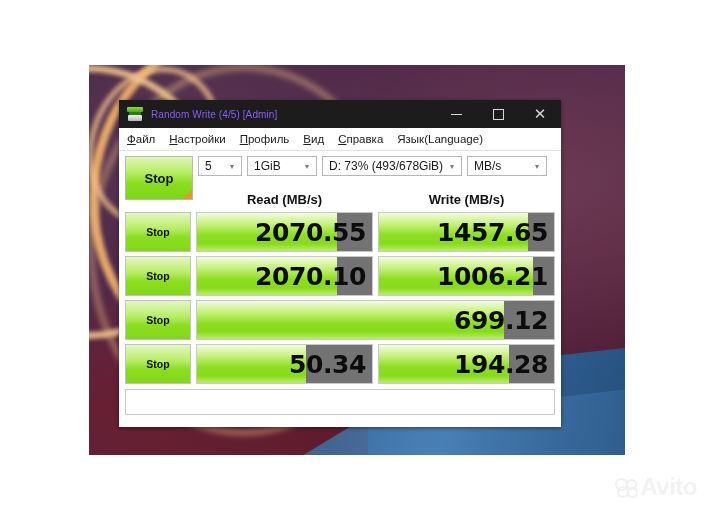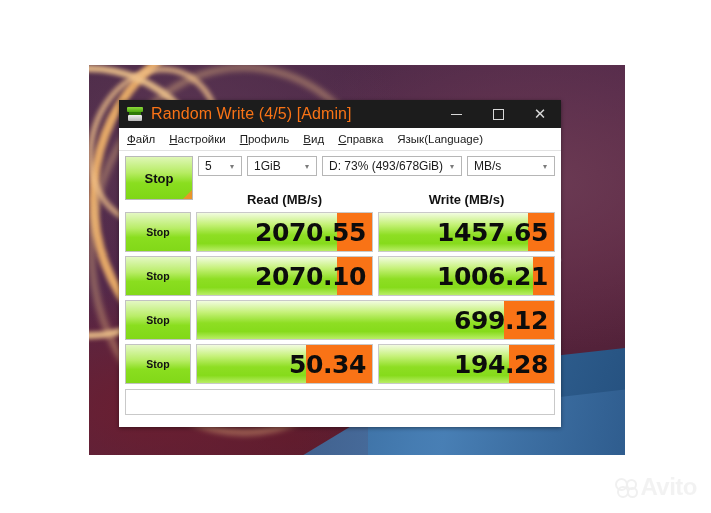--- a/index.html
+++ b/index.html
@@ -127,22 +127,22 @@
   #app-icon .disk-mid {
     position: absolute; left: 2px; top: 6px; width: 12px; height: 3px;
     background: #2f7a08;
   }
   #app-icon .disk-bot {
     position: absolute; left: 1px; top: 9px; width: 14px; height: 6px;
     background: linear-gradient(#f1f1f1, #b8b8b8);
     border-radius: 1px;
   }
   #window-title {
-    color: #f97316;
-    font-size: 16px;
+    color: #8b5cf6;
+    font-size: 10px;
     letter-spacing: .1px;
     white-space: nowrap;
     flex: 1 1 auto;
   }
   .win-btn {
     width: 42px; height: 28px;
     display: flex; align-items: center; justify-content: center;
     color: #d8d8d8;
     flex: 0 0 auto;
   }
@@ -223,21 +223,21 @@
   .combo .arrow {
     width: 14px;
     text-align: center;
     color: #7b7b7b;
     font-size: 8px;
     flex: 0 0 auto;
   }
   #combo-count { width: 44px; }
   #combo-size  { width: 70px; }
   #combo-drive { width: 140px; }
-  #combo-unit  { width: 88px; }
+  #combo-unit  { width: 80px; }
 
   
   #col-headers {
     display: flex;
     margin-top: 14px;
     height: 18px;
     flex: 0 0 auto;
   }
   #col-headers .spacer { width: 66px; flex: 0 0 auto; }
   #col-headers .chead {
@@ -271,21 +271,21 @@
     justify-content: center;
     font-size: 10.5px;
     font-weight: bold;
     color: #111111;
     flex: 0 0 auto;
     box-sizing: border-box;
   }
   .meter {
     flex: 1 1 0;
     border: 1px solid #c9c9c9;
-    background: #f97316;
+    background: #737373;
     position: relative;
     overflow: hidden;
     box-sizing: border-box;
   }
   .meter .fill {
     position: absolute;
     left: 0; top: 0; bottom: 0;
     background: linear-gradient(180deg, #f2fce0 0%, #c5f178 30%, #8ede23 58%, #86db1b 80%, #b9ee66 100%);
   }
   .meter .val {

